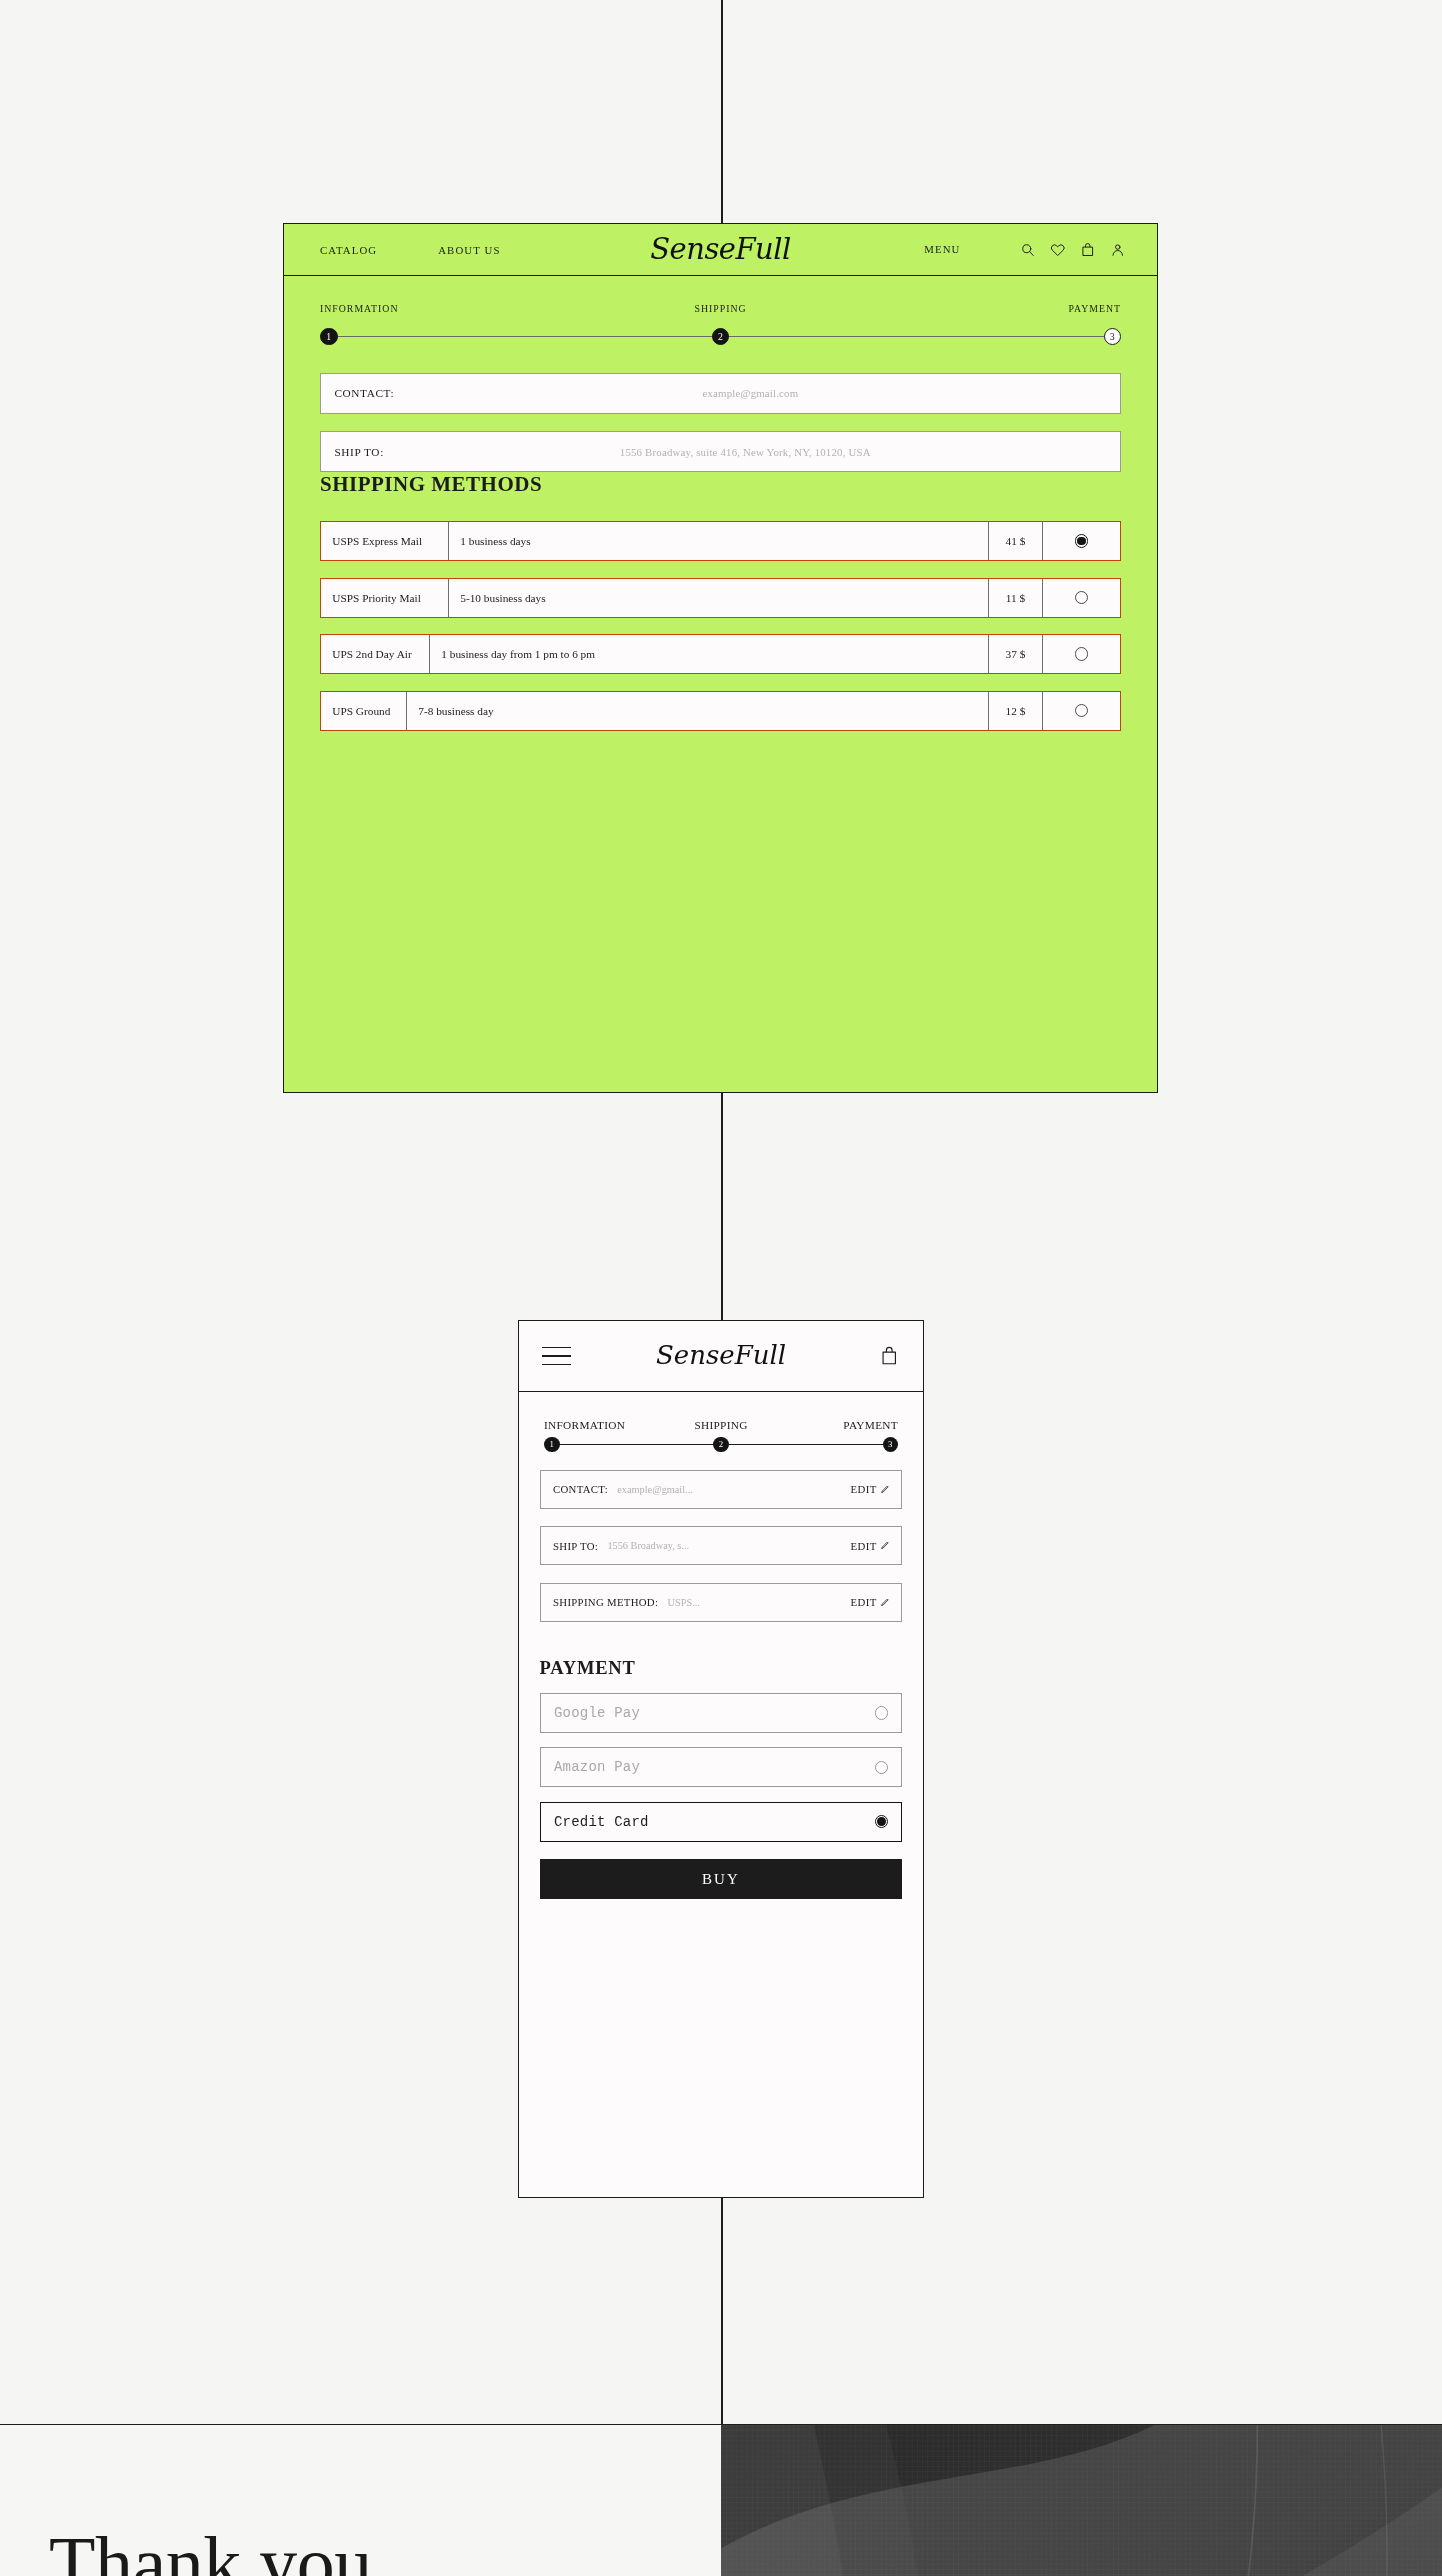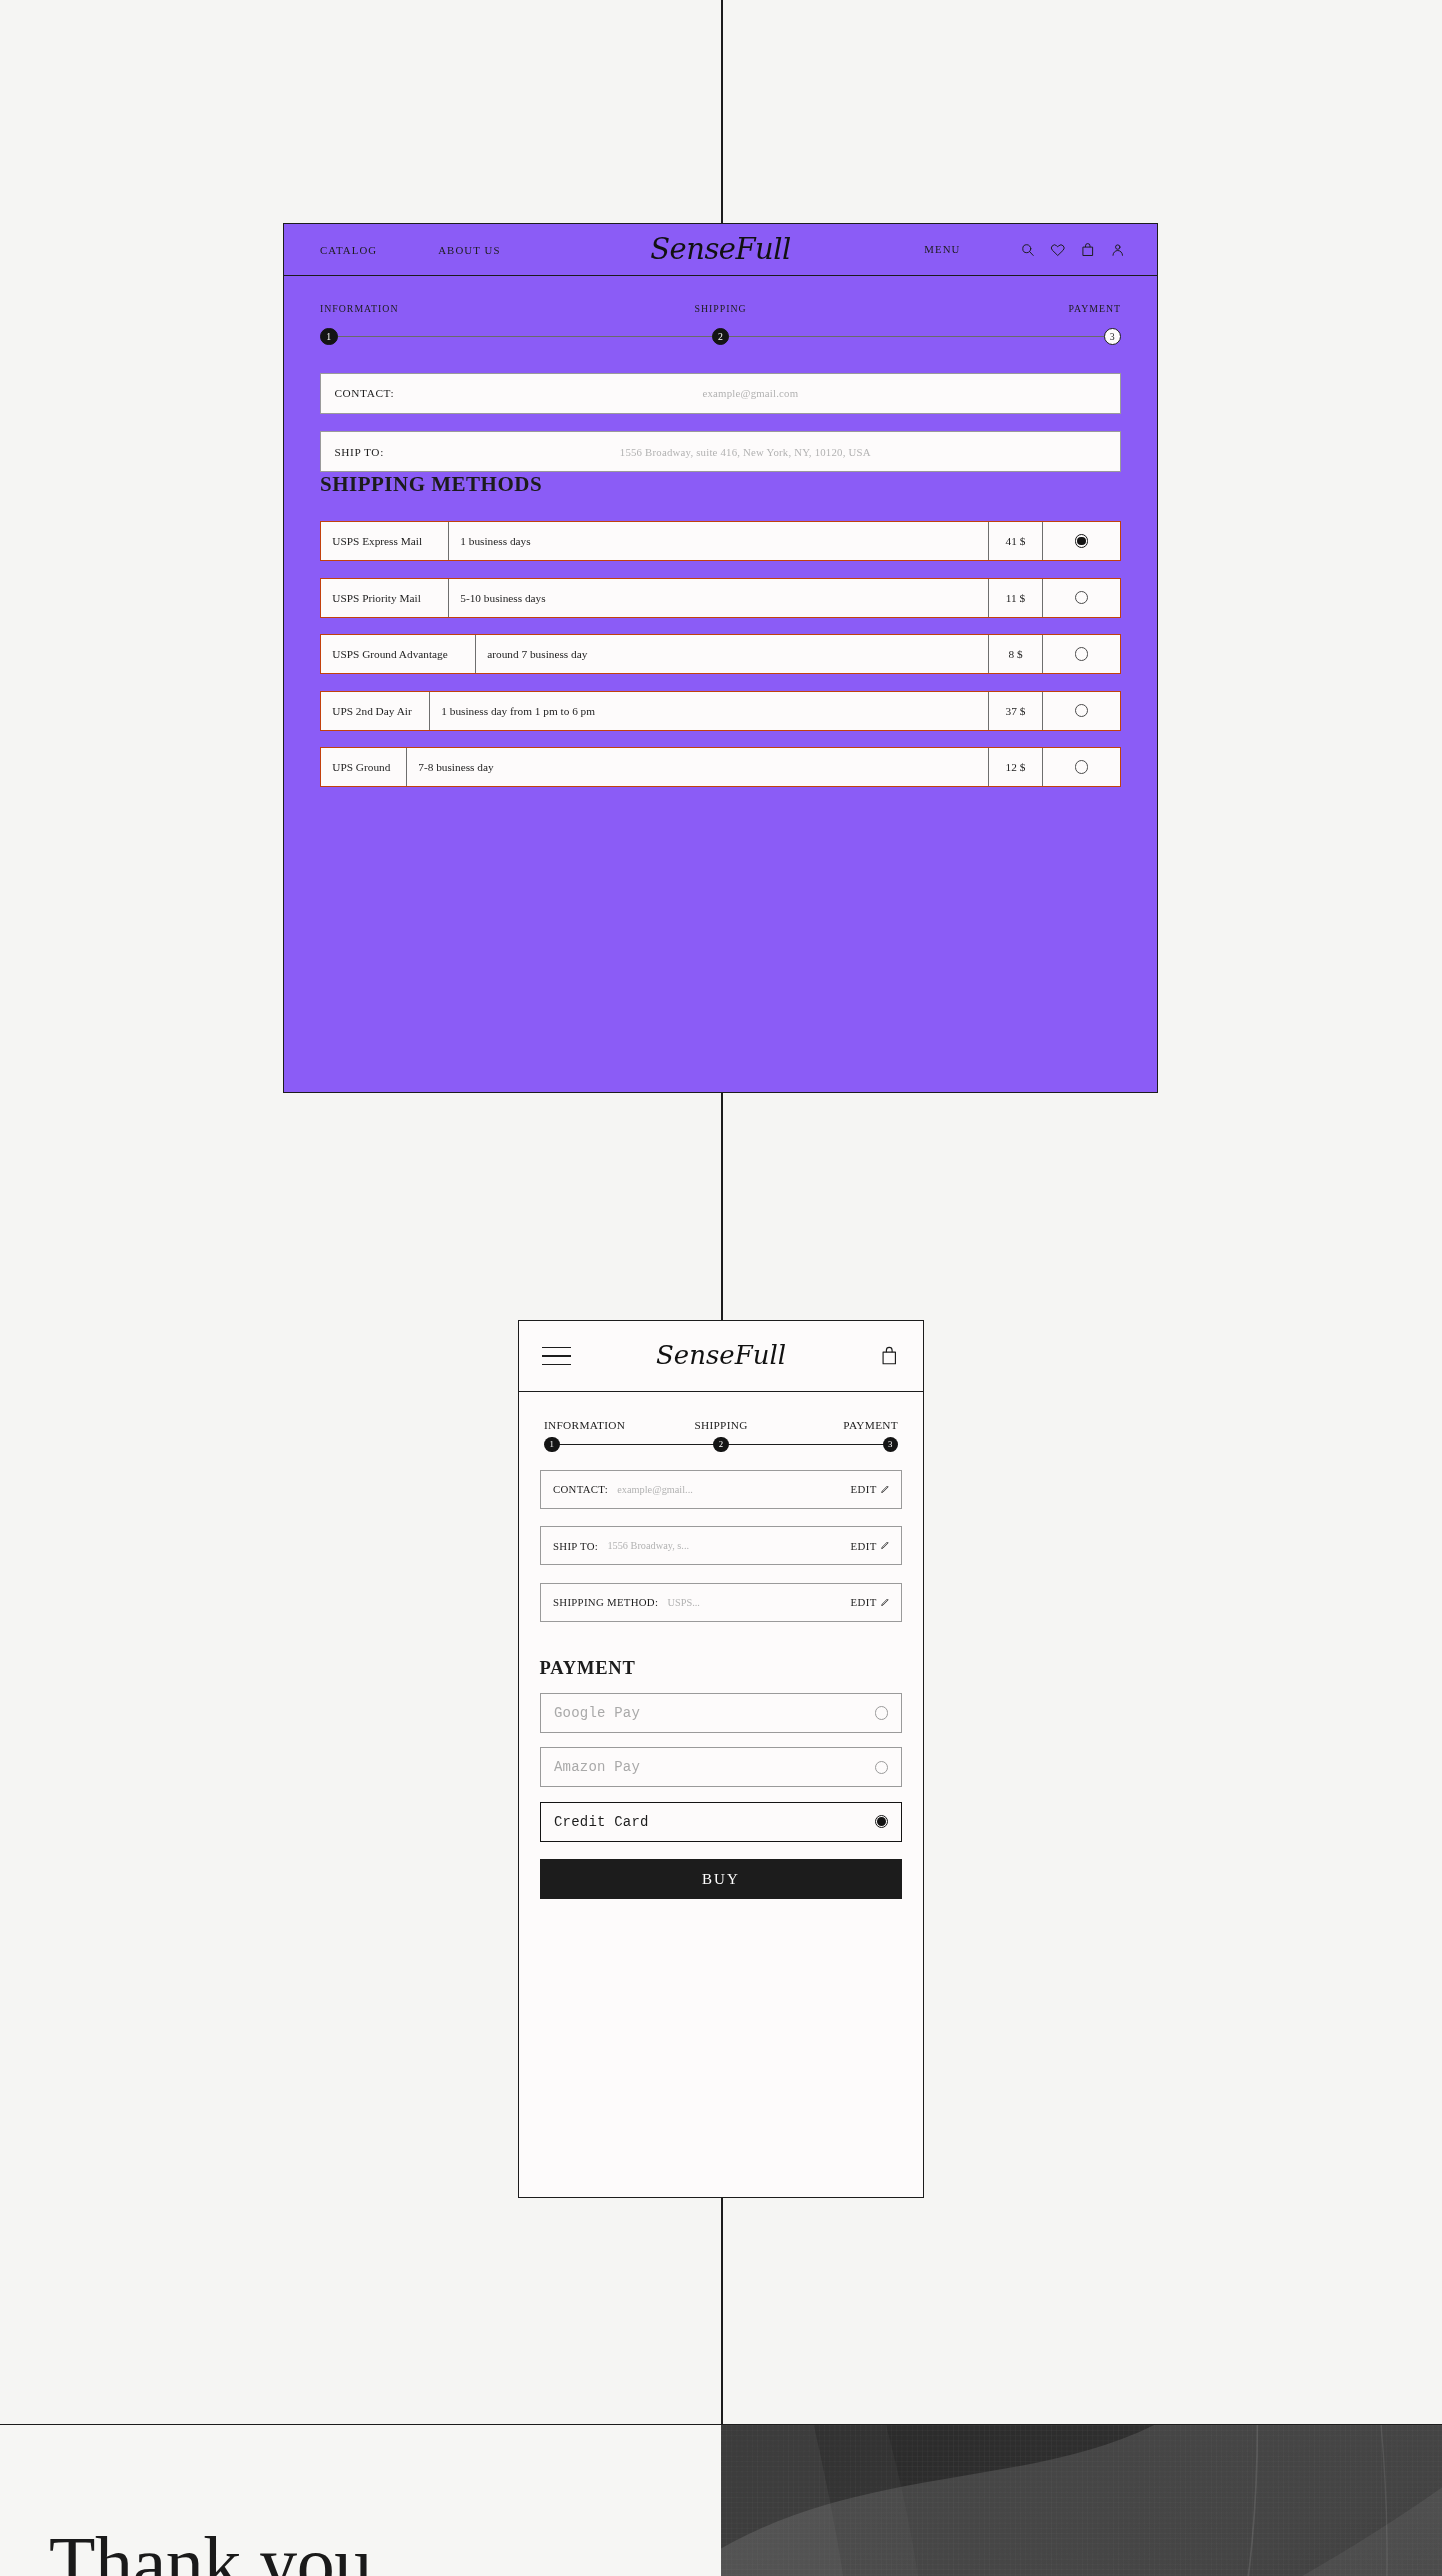--- a/index.html
+++ b/index.html
@@ -29,21 +29,21 @@
     background: #1c1c1c;
   }
 
   
   .desk {
     position: absolute;
     left: 283px;
     top: 223px;
     width: 875px;
     height: 870px;
-    background: #8b5cf6;
+    background: #bef264;
     border: 1.5px solid #1c1c1c;
   }
 
   .desk-header {
     position: relative;
     height: 52px;
     border-bottom: 1.5px solid #1c1c1c;
     display: flex;
     align-items: center;
   }
@@ -478,28 +478,20 @@
 
         <div class="ship-row">
           <div class="cell cell-name" style="width:128px">USPS Priority Mail</div>
           <div class="cell cell-desc">5-10 business days</div>
           <div class="cell cell-price">11 $</div>
           <div class="cell cell-radio">
               <span class="radio"></span>
             </div>
         </div>
 
-        <div class="ship-row">
-          <div class="cell cell-name" style="width:155px">USPS Ground Advantage</div>
-          <div class="cell cell-desc">around 7 business day</div>
-          <div class="cell cell-price">8 $</div>
-          <div class="cell cell-radio">
-              <span class="radio"></span>
-            </div>
-        </div>
 
         <div class="ship-row">
           <div class="cell cell-name" style="width:109px">UPS 2nd Day Air</div>
           <div class="cell cell-desc">1 business day from 1 pm to 6 pm</div>
           <div class="cell cell-price">37 $</div>
           <div class="cell cell-radio">
               <span class="radio"></span>
             </div>
         </div>
 

